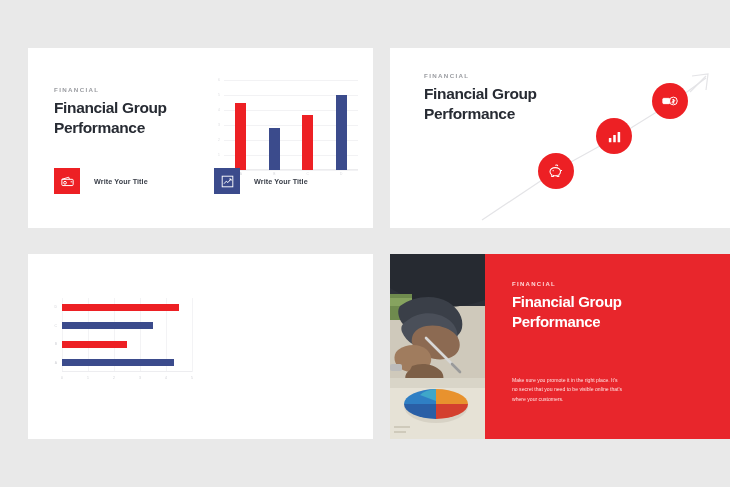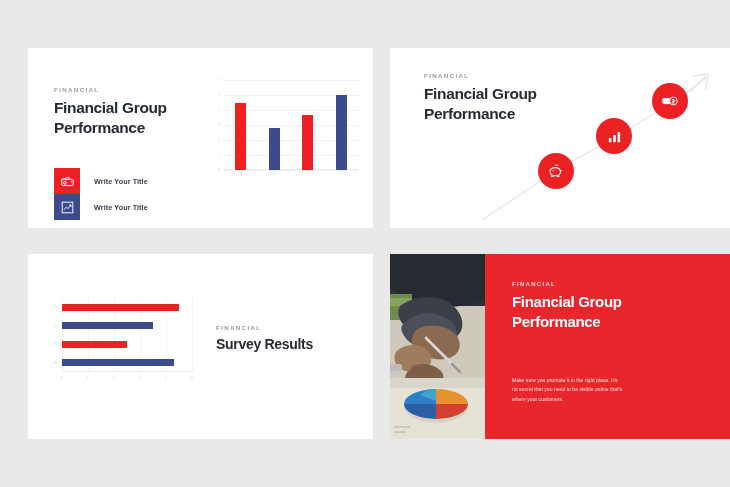--- a/index.html
+++ b/index.html
@@ -57,21 +57,21 @@
     display:flex;align-items:flex-end;justify-content:space-around;
   }
   .vc-bar{width:11px;border-radius:0;}
   .vc-xaxis{
     position:absolute;left:14px;right:2px;bottom:8px;height:8px;
     display:flex;justify-content:space-around;
   }
   .vc-xt{width:11px;text-align:center;font-size:3.3px;color:#d9dade;}
   .vc-baseline{position:absolute;left:14px;right:2px;bottom:18px;height:1px;background:#ececee;}
 
-  .s1-items{position:absolute;left:26px;top:120px;right:16px;display:flex;flex-direction:column;}
+  .s1-items{position:absolute;left:26px;top:120px;right:16px;display:flex;}
   .item{display:flex;align-items:center;}
   .item.one{width:160px;}
   .icon-box{
     width:26px;height:26px;display:flex;align-items:center;justify-content:center;
     flex:0 0 auto;
   }
   .icon-box.red{background:#ed2024;}
   .icon-box.navy{background:#3b4b8c;}
   .item-label{
     margin-left:14px;font-size:7.2px;color:#3a3f49;font-weight:700;letter-spacing:.1px;
@@ -274,24 +274,20 @@
             <div class="hc-xt" style="left: 0%;">0</div>
             <div class="hc-xt" style="left: 20%;">1</div>
             <div class="hc-xt" style="left: 40%;">2</div>
             <div class="hc-xt" style="left: 60%;">3</div>
             <div class="hc-xt" style="left: 80%;">4</div>
             <div class="hc-xt" style="left: 100%;">5</div>
           </div>
       </div>
     </div>
 
-    <div class="s3-text">
-      <div class="eyebrow">FINANCIAL</div>
-      <div class="s3-title">Survey Results</div>
-    </div>
   </div>
 
   <div class="slide s4">
 
     <div class="s4-photo">
       <svg width="95" height="185" viewBox="0 0 95 185" preserveAspectRatio="xMidYMid slice">
         <rect width="95" height="185" fill="#cfc9bb"></rect>
         <rect x="0" y="0" width="95" height="52" fill="#2c3038"></rect>
         <path d="M0 0h95v46c-18 6-40 10-60 4C22 46 10 40 0 34z" fill="#262a31"></path>
         <rect x="0" y="40" width="22" height="26" fill="#6f8b4e"></rect>

